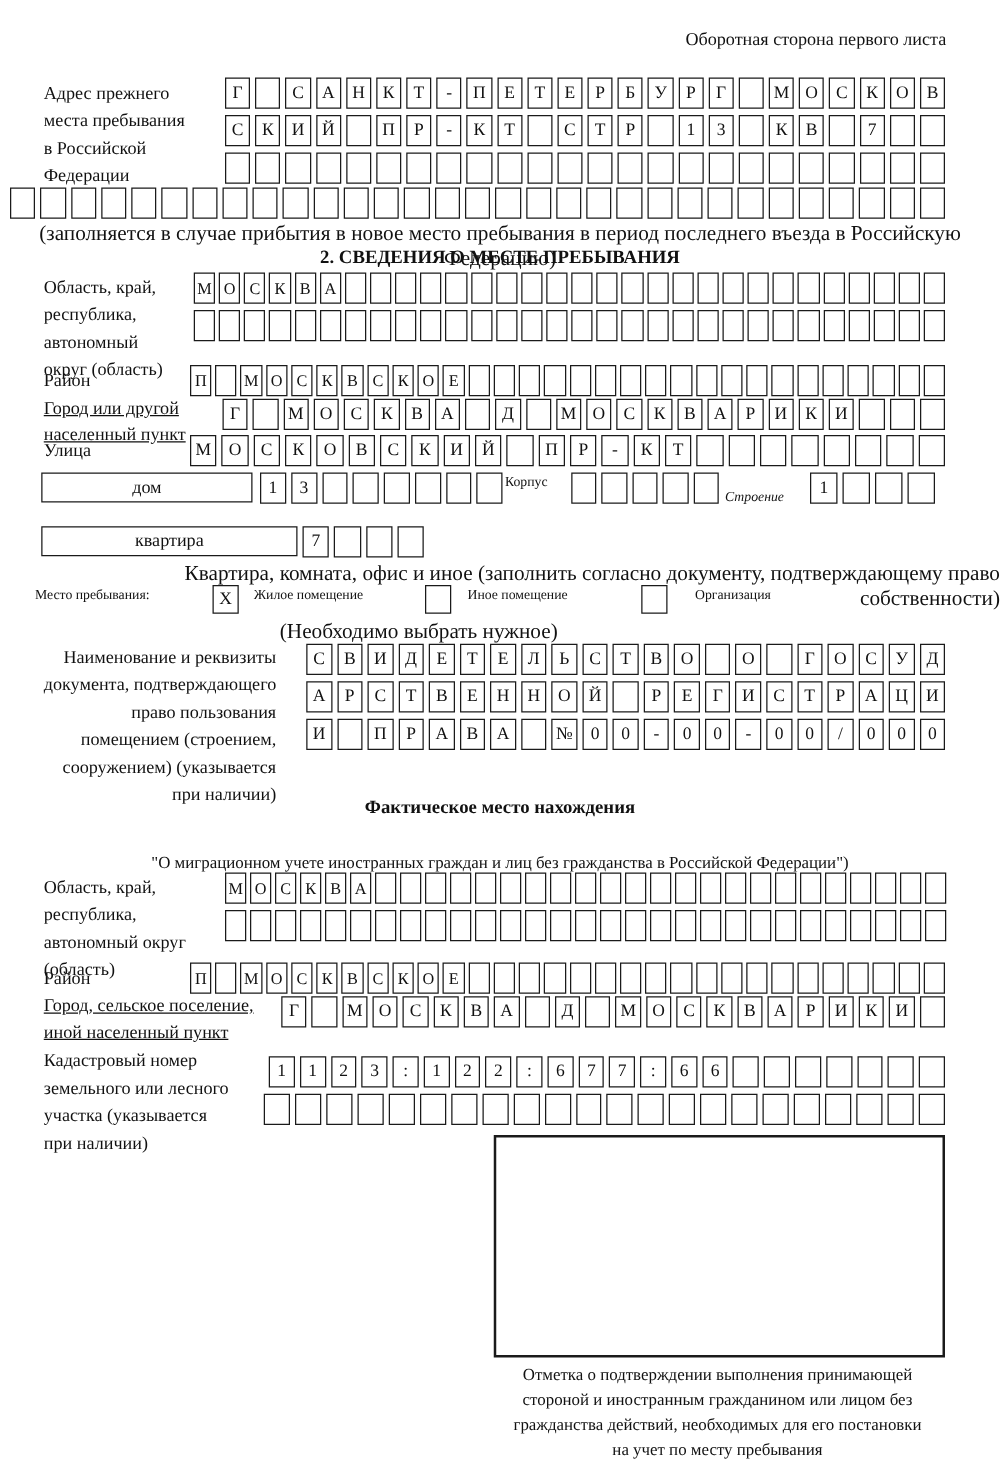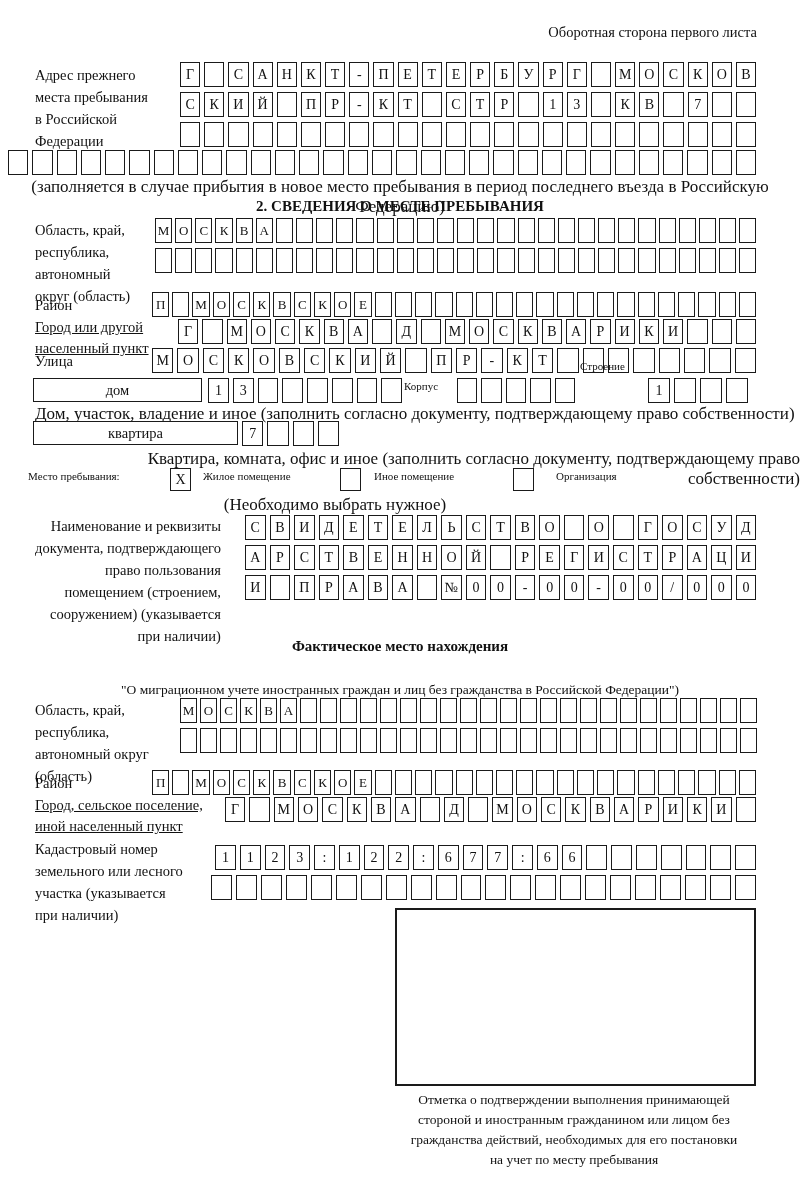--- a/index.html
+++ b/index.html
@@ -323,28 +323,27 @@
       <span class="cell"></span>
     </div>
   <div class="inline-lbl" style="left:404px;top:380px;">Корпус</div>
   <div class="cellrow" style="left:457px;top:378px;width:118px;">
       <span class="cell"></span>
       <span class="cell"></span>
       <span class="cell"></span>
       <span class="cell"></span>
       <span class="cell"></span>
     </div>
-  <div class="inline-lbl" style="left:580px;top:360px;">Строение</div>
+  <div class="inline-lbl" style="left:580px;top:392px;font-style:italic;">Строение</div>
   <div class="cellrow" style="left:648px;top:378px;width:100px;">
       <span class="cell">1</span>
       <span class="cell"></span>
       <span class="cell"></span>
       <span class="cell"></span>
     </div>
-  <div class="caption" style="left:35px;top:404px;">Дом, участок, владение и иное (заполнить согласно документу, подтверждающему право собственности)</div>
 
   <div class="widebox" style="left:33px;top:421px;width:203px;">квартира</div>
   <div class="cellrow" style="left:242px;top:421px;width:97px;">
       <span class="cell">7</span>
       <span class="cell"></span>
       <span class="cell"></span>
       <span class="cell"></span>
     </div>
   <div class="caption" style="left:35px;top:449px;text-align:right;">Квартира, комната, офис и иное (заполнить согласно документу, подтверждающему право собственности)</div>
 

